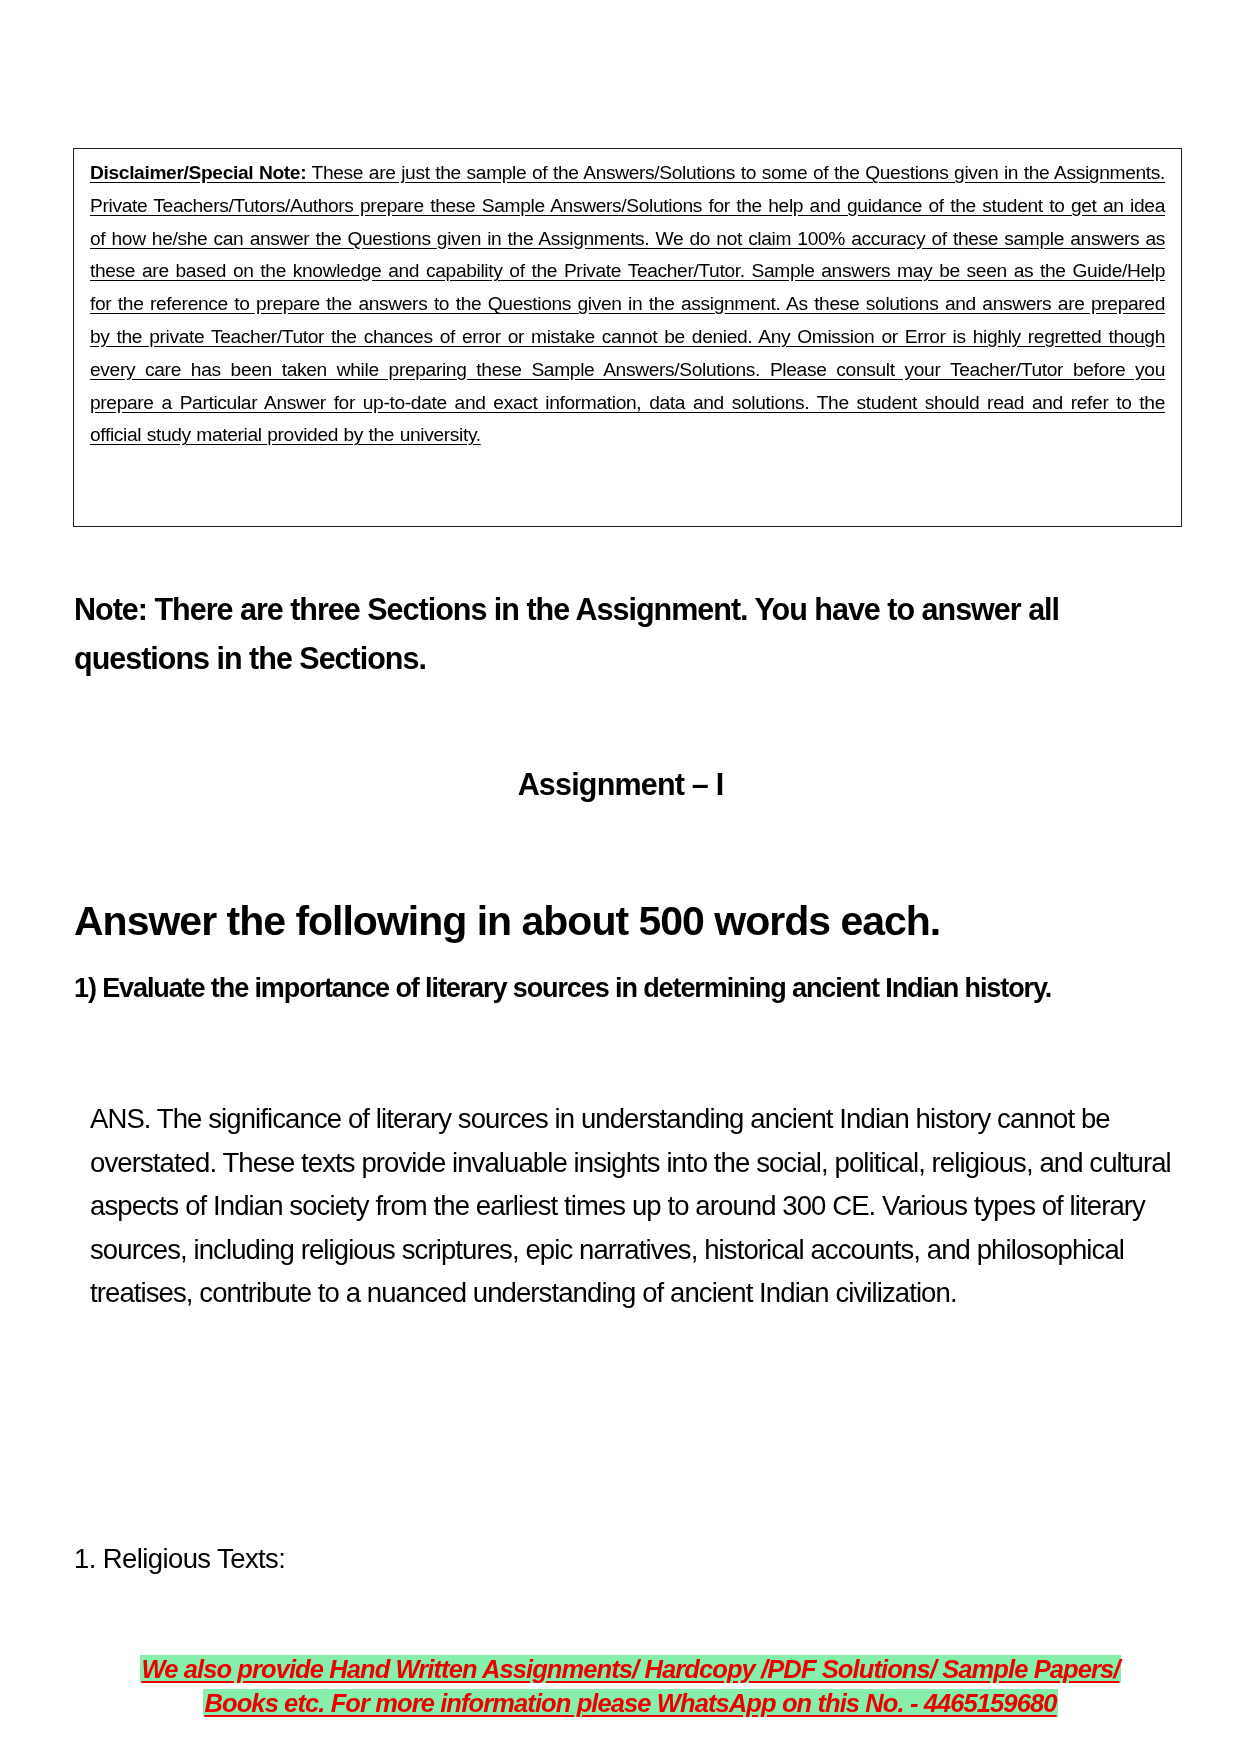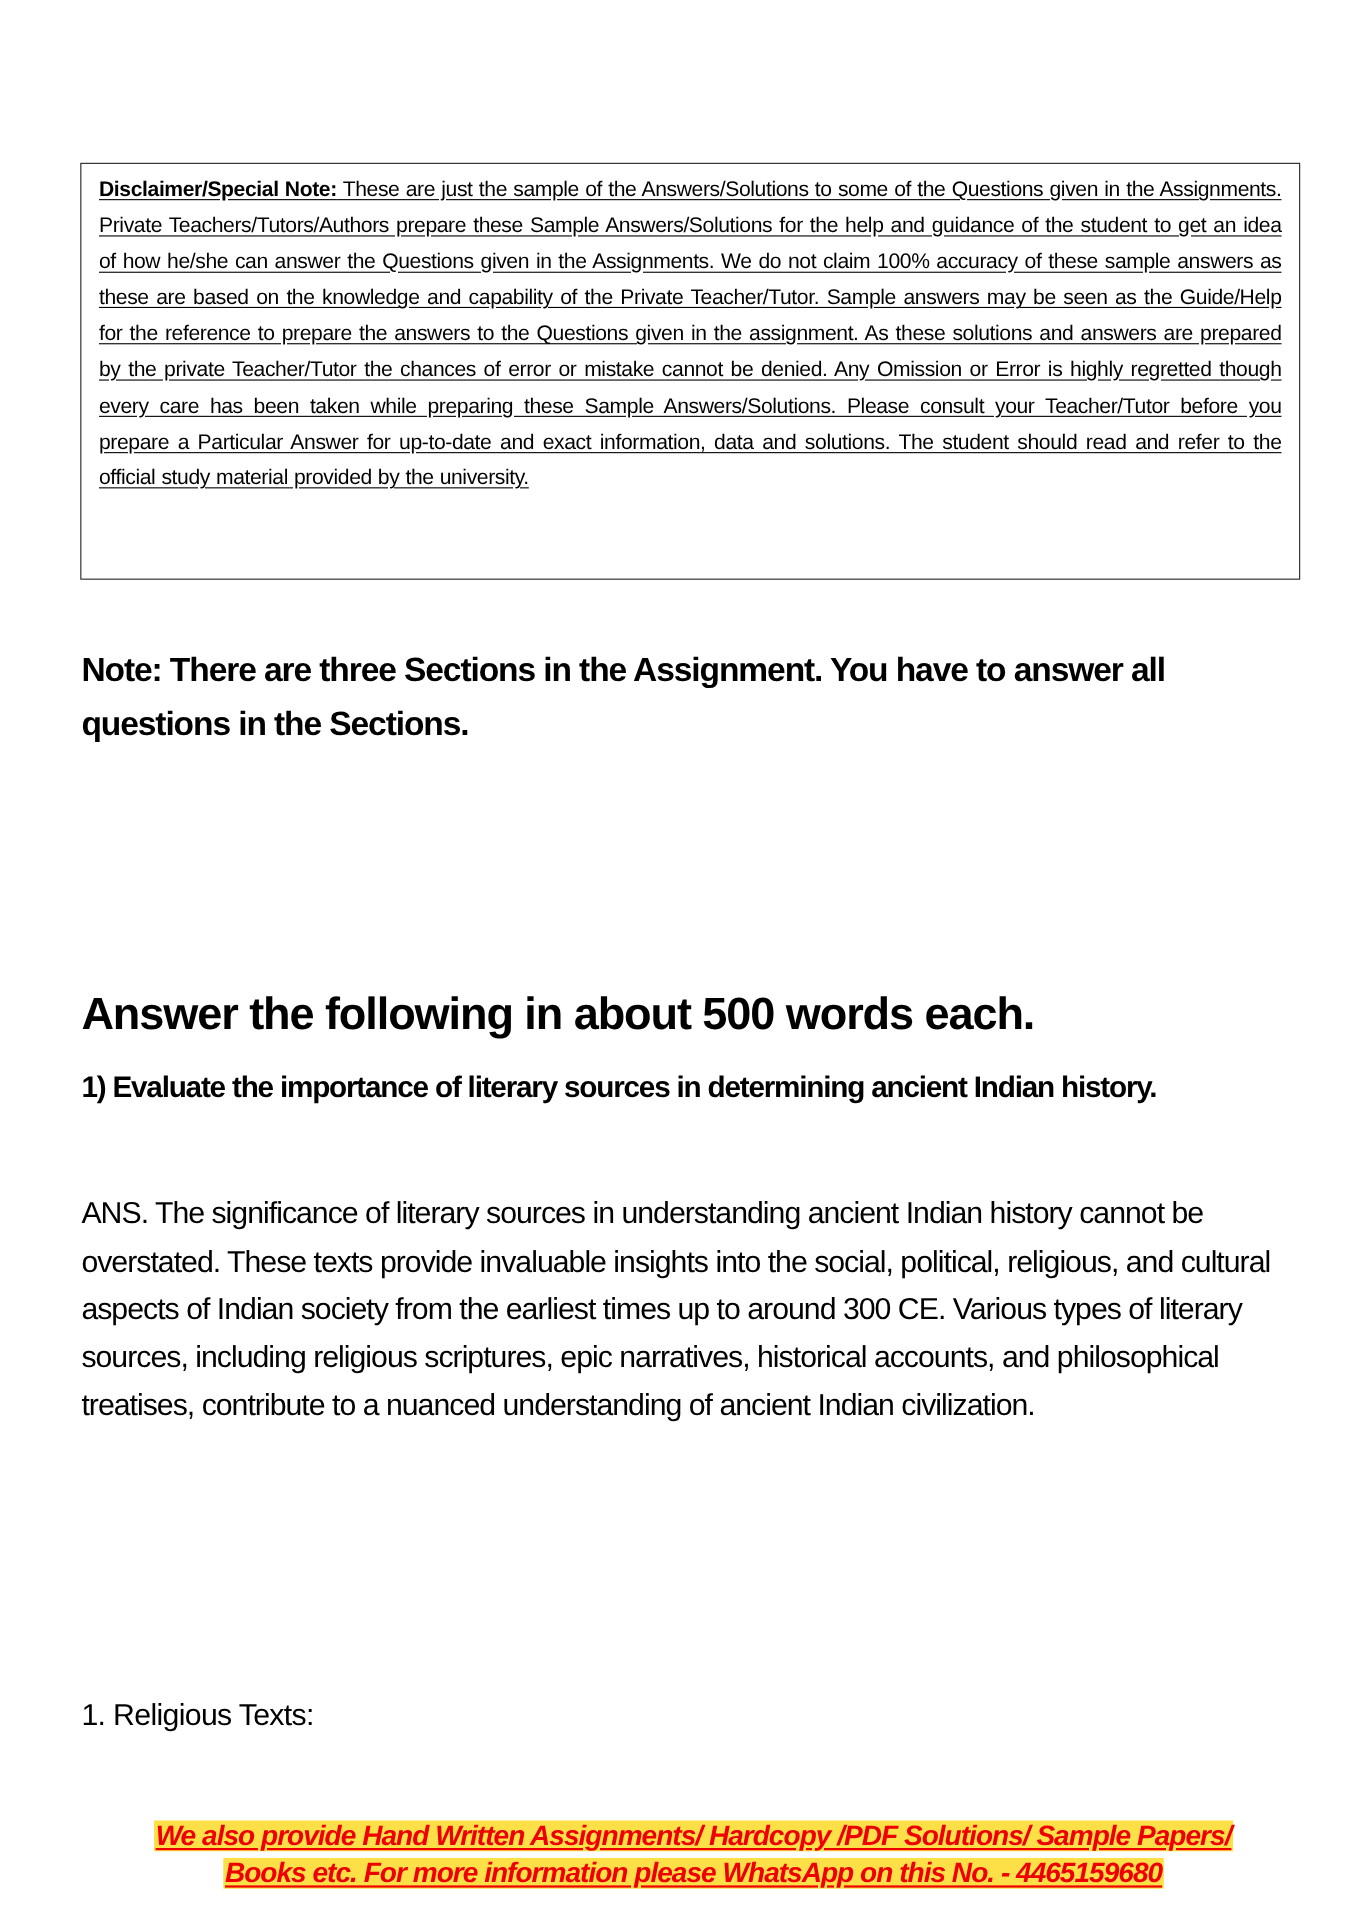--- a/index.html
+++ b/index.html
@@ -89,21 +89,21 @@
       margin: 0;
     }
     .answer {
       position: absolute;
       left: 74px;
       top: 1081px;
       width: 1100px;
       font-size: 27.5px;
       line-height: 43.6px;
       letter-spacing: -0.9px;
-      margin: 0;
+      margin: 16px;
     }
     .subheading {
       position: absolute;
       left: 80px;
       top: 1423px;
       font-size: 27.5px;
       letter-spacing: -0.6px;
       margin: 0;
     }
     .list-item {
@@ -123,40 +123,41 @@
       top: 1652px;
       text-align: center;
       font-size: 25.5px;
       line-height: 34px;
       font-weight: bold;
       font-style: italic;
       letter-spacing: -0.9px;
       margin: 0;
     }
     .promo span {
-      background: #fde047;
+      background: #86efac;
       color: #ee0000;
       text-decoration: underline;
       text-decoration-color: #ee0000;
       text-underline-offset: 3px;
       padding: 0 1px;
       margin-left: 20px;
     }
   </style>
 </head>
 <body>
 
 <div class="page">
 
   <div class="disclaimer-box">
     <p class="disclaimer-text"><span class="lead">Disclaimer/Special Note:</span><span> These are just the sample of the Answers/Solutions to some of the Questions given in the Assignments. Private Teachers/Tutors/Authors prepare these Sample Answers/Solutions for the help and guidance of the student to get an idea of how he/she can answer the Questions given in the Assignments. We do not claim 100% accuracy of these sample answers as these are based on the knowledge and capability of the Private Teacher/Tutor. Sample answers may be seen as the Guide/Help for the reference to prepare the answers to the Questions given in the assignment. As these solutions and answers are prepared by the private Teacher/Tutor the chances of error or mistake cannot be denied. Any Omission or Error is highly regretted though every care has been taken while preparing these Sample Answers/Solutions. Please consult your Teacher/Tutor before you prepare a Particular Answer for up-to-date and exact information, data and solutions. The student should read and refer to the official study material provided by the university.</span></p>
   </div>
 
   <p class="note">Note: There are three Sections in the Assignment. You have to answer all questions in the Sections.</p>
 
+  <h1 class="assignment-title">Assignment – I</h1>
 
   <h2 class="instruction">Answer the following in about 500 words each.</h2>
 
   <h2 class="question">1) Evaluate the importance of literary sources in determining ancient Indian history.</h2>
 
   <p class="answer">ANS. The significance of literary sources in understanding ancient Indian history cannot be overstated. These texts provide invaluable insights into the social, political, religious, and cultural aspects of Indian society from the earliest times up to around 300 CE. Various types of literary sources, including religious scriptures, epic narratives, historical accounts, and philosophical treatises, contribute to a nuanced understanding of ancient Indian civilization.</p>
 
 
   <p class="list-item">1. Religious Texts:</p>
 

